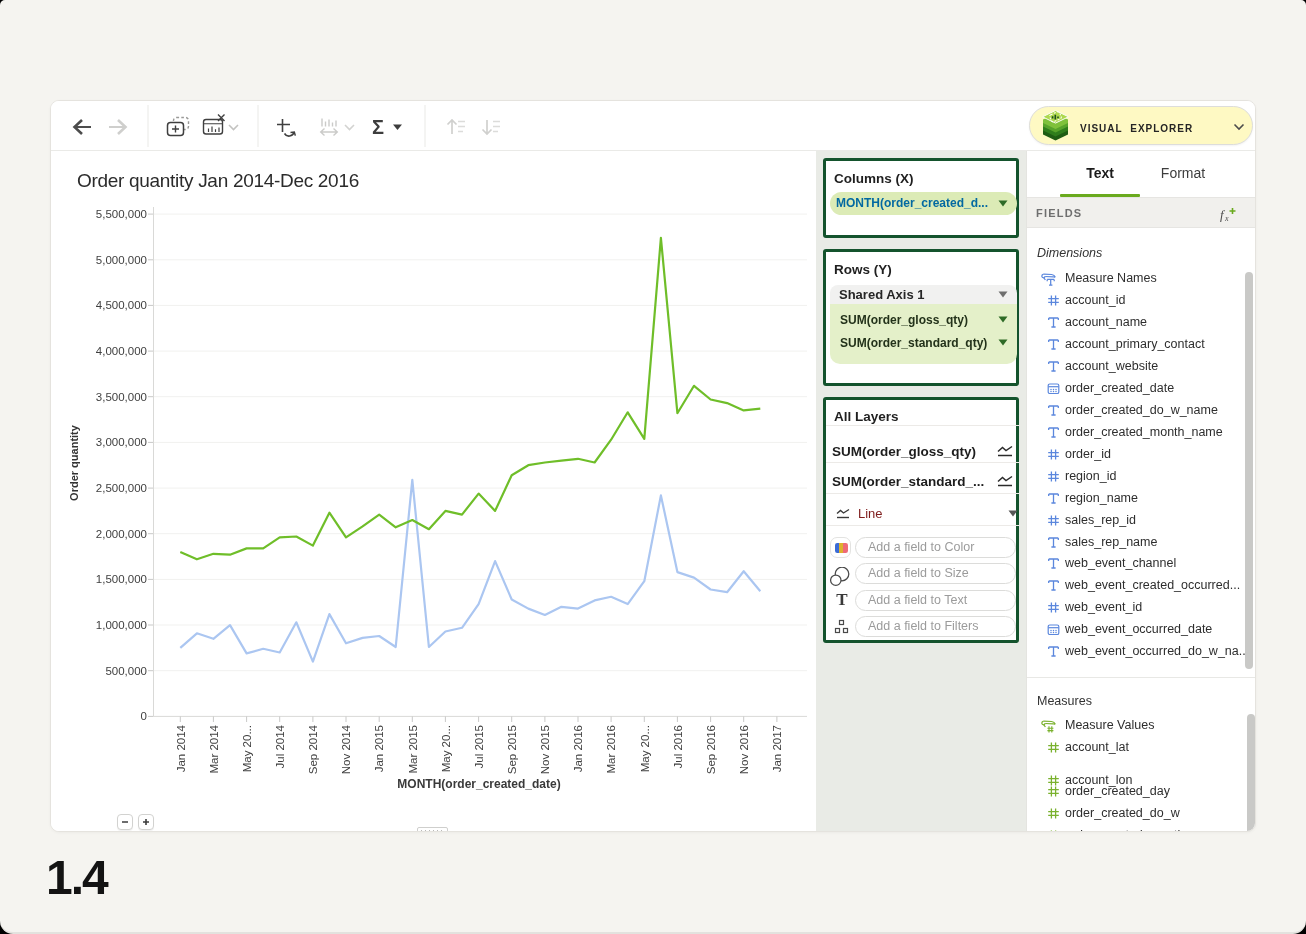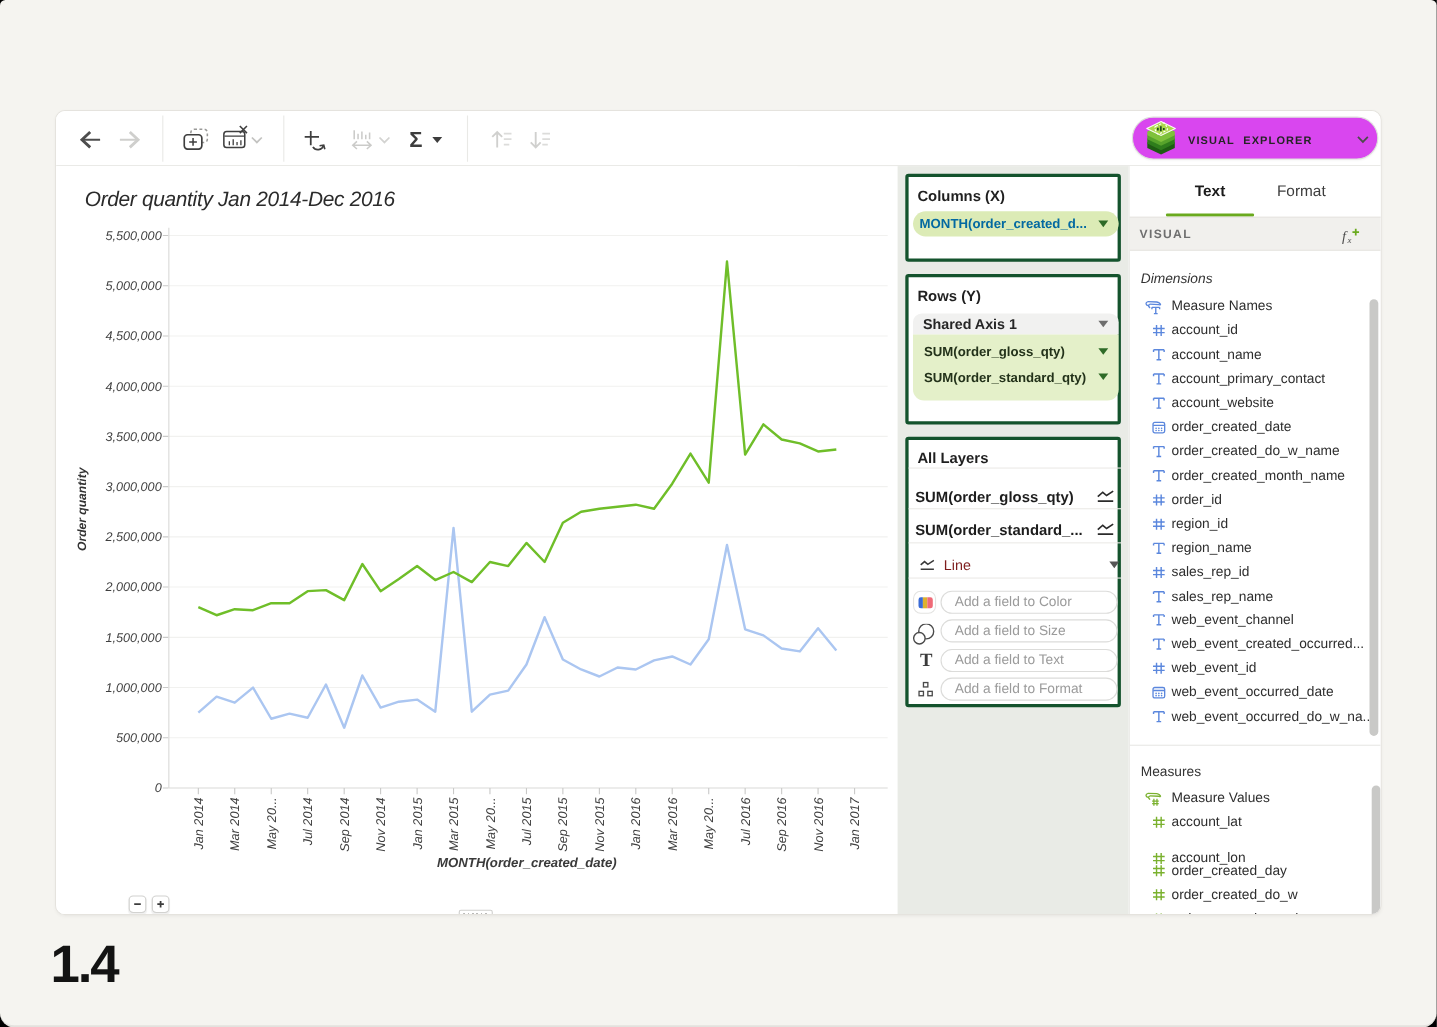--- a/index.html
+++ b/index.html
@@ -17,21 +17,21 @@
 .mtitle { font-size:13.5px; font-weight:bold; color:#1f1f1f; }
 .pill { position:absolute; left:4px; width:187px; height:23px; border-radius:12px; }
 .pilltext { font-size:12px; font-weight:bold; line-height:23px; padding-left:6px; white-space:nowrap; overflow:hidden; }
 .addfield { position:absolute; left:29px; width:161px; height:21px; background:#fff; border:1px solid #dcdcda; border-radius:10.5px; font-size:12.5px; color:#9b9b9b; line-height:19.5px; padding-left:12px; }
 
 #rightpanel { position:absolute; left:975px; top:50px; width:230px; height:682px; background:#fff; border-left:1px solid #e4e4e0; }
 .frow { position:absolute; left:10px; height:22px; font-size:12.5px; color:#2e2e2e; white-space:nowrap; overflow:hidden; width:212px; }
 .frow svg { position:absolute; left:10px; top:4px; }
 .frow .ftext { position:absolute; left:28px; top:3px; }
 
-#chartpane { position:absolute; left:0; top:50px; width:674px; height:682px; background:#fff;font-style:italic; }
+#chartpane { position:absolute; left:0; top:50px; width:674px; height:682px; background:#fff; }
 </style>
 </head>
 <body>
 <div id="page">
 <div id="card">
   <div id="toolbar">
   <svg width="520" height="50" viewBox="0 0 520 50" style="position:absolute;left:0;top:0" fill="none">
 
     <path d="M40 26 H25" stroke="#4d4d4d" stroke-width="1.8"></path>
     <path d="M31 19 L23.5 26 L31 33" stroke="#4d4d4d" stroke-width="2.6" stroke-linejoin="miter"></path>
@@ -62,21 +62,21 @@
     <text x="321" y="33" font-family="Liberation Sans, sans-serif" font-size="20" font-weight="bold" fill="#3d3d3d">Σ</text>
     <path d="M342 23.5 h9 l-4.5 5.5 z" fill="#3d3d3d"></path>
     <line x1="374" y1="4" x2="374" y2="46" stroke="#e9e9e6"></line>
 
     <path d="M401 33 V20 M396.5 23.5 L401 19 l4.5 4.5" stroke="#d0d0ce" stroke-width="1.7"></path>
     <path d="M407 20.5 h7 M407 25.5 h7 M407 30.5 h5" stroke="#dcdcda" stroke-width="1.5"></path>
 
     <path d="M436 19 V32 M431.5 28.5 L436 33 l4.5 -4.5" stroke="#d0d0ce" stroke-width="1.7"></path>
     <path d="M442 20.5 h7 M442 25.5 h7 M442 30.5 h5" stroke="#dcdcda" stroke-width="1.5"></path>
   </svg>
-  <div id="vebtn" style="position:absolute;left:978px;top:5px;width:224px;height:39px;background:#d946ef;border:1px solid #dddddb;border-radius:20px;box-shadow:0 1px 2px rgba(0,0,0,0.05);">
+  <div id="vebtn" style="position:absolute;left:978px;top:5px;width:224px;height:39px;background:#fef9c3;border:1px solid #dddddb;border-radius:20px;box-shadow:0 1px 2px rgba(0,0,0,0.05);">
     <svg width="27" height="33" viewBox="0 0 27 33" style="position:absolute;left:12px;top:3px">
       <path d="M13.5 13.5 L26 19.5 V24.5 L13.5 30.5 L1 24.5 V19.5 Z" fill="#1e5c13"></path>
       <path d="M13.5 10 L26 16 V20.5 L13.5 26.5 L1 20.5 V16 Z" fill="#2f7d1c"></path>
       <path d="M13.5 6.5 L26 12.5 V16.5 L13.5 22.5 L1 16.5 V12.5 Z" fill="#57a32b"></path>
       <path d="M13.5 3.5 L26 9.5 V13 L13.5 19 L1 13 V9.5 Z" fill="#7fc13b"></path>
       <path d="M13.5 0.5 L26.5 6.8 L13.5 13.1 L0.5 6.8 Z" fill="#aed94e" stroke="#fcfcf6" stroke-width="1"></path>
       <g transform="rotate(-24 13.5 6.8)">
               <rect x="8.2" y="3" width="10.6" height="7.6" rx="1.8" fill="none" stroke="#fdfdf8" stroke-width="1.1" stroke-dasharray="2 1.4"></rect>
             </g>
             <path d="M10.6 8.6 V6.2 M13.3 9.4 V4.8 M16 8.2 V6.4" stroke="#1d4d1d" stroke-width="1.6"></path>
@@ -261,31 +261,31 @@
       <div class="addfield" style="top:163.5px;">Add a field to Size</div>
 
       <div style="position:absolute;left:7px;top:190px;width:18px;text-align:center;font-family:'Liberation Serif',serif;font-size:17px;font-weight:bold;color:#3a3a3a;">T</div>
       <div class="addfield" style="top:190px;">Add a field to Text</div>
 
       <svg width="15" height="15" viewBox="0 0 15 15" style="position:absolute;left:8px;top:219px;" fill="none">
             <rect x="5.5" y="1.5" width="4" height="4" stroke="#4a4a4a" stroke-width="1.2"></rect>
             <rect x="1.5" y="9.5" width="4" height="4" stroke="#4a4a4a" stroke-width="1.2"></rect>
             <rect x="9.5" y="9.5" width="4" height="4" stroke="#4a4a4a" stroke-width="1.2"></rect>
           </svg>
-      <div class="addfield" style="top:216px;">Add a field to Format</div>
+      <div class="addfield" style="top:216px;">Add a field to Filters</div>
     </div>
 
   </div>
   <div id="rightpanel">
     <div style="position:absolute;left:0;top:0;width:229px;height:46px;background:#fff;"></div>
     <div style="position:absolute;left:51px;top:14px;width:44px;text-align:center;font-size:14px;font-weight:bold;color:#1b1b1b;">Text</div>
     <div style="position:absolute;left:129px;top:14px;width:54px;text-align:center;font-size:14px;color:#3d3d3d;">Format</div>
     <div style="position:absolute;left:33px;top:43px;width:80px;height:3px;background:#6aaa1e;border-radius:1px;"></div>
     <div style="position:absolute;left:0;top:46px;width:229px;height:31px;background:#f1f0ed;border-top:1px solid #e6e5e2;border-bottom:1px solid #e6e5e2;">
-      <div style="position:absolute;left:9px;top:9px;font-size:11px;font-weight:bold;letter-spacing:1.2px;color:#6f6f6f;">VISUAL</div>
+      <div style="position:absolute;left:9px;top:9px;font-size:11px;font-weight:bold;letter-spacing:1.2px;color:#6f6f6f;">FIELDS</div>
       <svg width="20" height="16" viewBox="0 0 20 16" style="position:absolute;left:191px;top:8px;" fill="none">
         <text x="2" y="13" font-family="Liberation Serif, serif" font-style="italic" font-size="13" fill="#4c4c4c">f</text>
         <text x="7" y="14.5" font-family="Liberation Serif, serif" font-style="italic" font-size="8" fill="#4c4c4c">x</text>
         <path d="M14.5 2 V8 M11.5 5 H17.5" stroke="#6aaa1e" stroke-width="1.6"></path>
       </svg>
     </div>
     <div style="position:absolute;left:10px;top:95px;font-size:12.5px;color:#333;font-style:italic;">Dimensions</div>
     <div class="frow" style="top:117.1px;">
           <svg width="15" height="14" viewBox="0 0 15 14" fill="none" style="left:4px;">
             <path d="M2.6 2.2 L10.6 2.5 Q13.5 3 14.2 5.2" stroke="#5b87dd" stroke-width="1.25" fill="none"></path>

